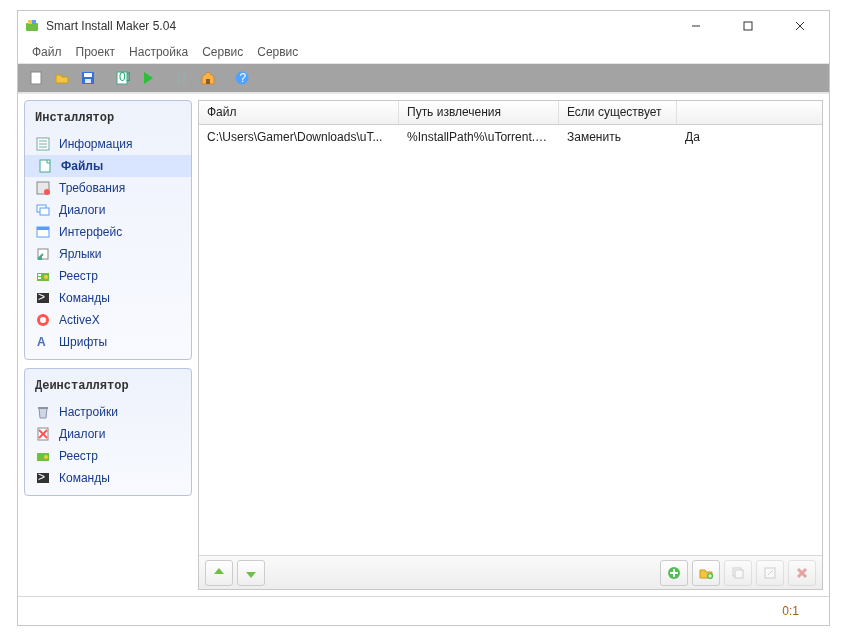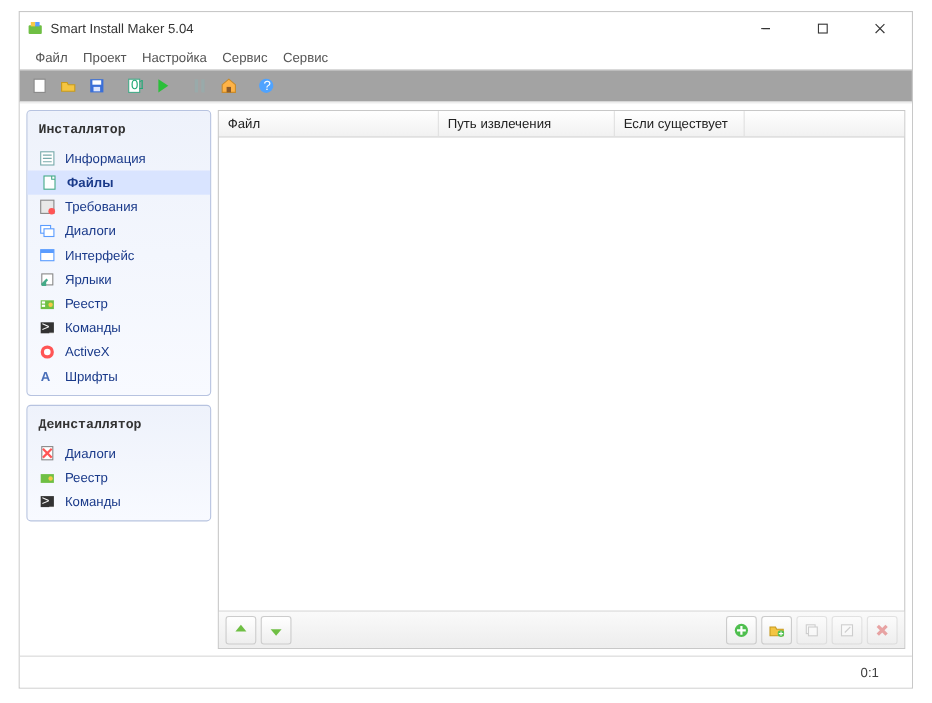--- a/index.html
+++ b/index.html
@@ -27,21 +27,21 @@
 .table-head { height:24px; display:flex; border-bottom:1px solid #d0d0d0; background:linear-gradient(#fff,#f1f1f1); }
 .th { padding:4px 8px; color:#222; border-right:1px solid #e0e0e0; overflow:hidden; white-space:nowrap; text-overflow:ellipsis; }
 .th1{flex:0 0 200px} .th2{flex:0 0 160px} .th3{flex:0 0 118px} .th4{flex:1}
 .table-row { height:24px; display:flex; align-items:center; }
 .td { padding:4px 8px; color:#222; overflow:hidden; white-space:nowrap; text-overflow:ellipsis; }
 .hl-section{ display:flex; flex:0 0 360px; }
 .bottom-toolbar { height:34px; border-top:1px solid #d8d8d8; background:linear-gradient(#fafafa,#ededed); display:flex; align-items:center; justify-content:space-between; padding:0 6px; }
 .bt-left, .bt-right { display:flex; gap:4px; }
 .bt-btn { width:28px; height:26px; border:1px solid #ccc; border-radius:3px; background:linear-gradient(#fff,#eee); display:flex; align-items:center; justify-content:center; }
 .bt-btn.disabled { opacity:.5; }
-.statusbar { height:22px; border-top:1px solid #d8d8d8; display:flex; align-items:center; justify-content:flex-end; padding:14px 30px; color:#404040; background:#fff; }
+.statusbar { height:22px; border-top:1px solid #d8d8d8; display:flex; align-items:center; justify-content:flex-end; padding:14px 30px; color:#a16207; background:#fff; }
 svg { display:block; }
 </style>
 </head>
 <body>
 
 <div class="window">
   <div class="titlebar">
     <div class="title-left">
       <span class="app-icon">
         <svg width="16" height="16">
@@ -230,20 +230,29 @@
             </span>
             <span>Шрифты</span>
           </div>
       </div>
 
       <div class="panel">
         <div class="panel-header">Деинсталлятор</div>
         <div class="panel-item">
             <span class="pi-icon">
               <svg width="16" height="16">
+                <path d="M4 4h8l-1 10H5z" fill="#cfd6e4" stroke="#8a94a8"></path>
+                <rect x="3" y="3" width="10" height="2" fill="#8a94a8"></rect>
+              </svg>
+            </span>
+            <span>Настройки</span>
+          </div>
+        <div class="panel-item">
+            <span class="pi-icon">
+              <svg width="16" height="16">
                 <rect x="3" y="2" width="10" height="12" fill="#fff" stroke="#888"></rect>
                 <line x1="4" y1="4" x2="12" y2="12" stroke="#f55" stroke-width="2"></line>
                 <line x1="12" y1="4" x2="4" y2="12" stroke="#f55" stroke-width="2"></line>
               </svg>
             </span>
             <span>Диалоги</span>
           </div>
         <div class="panel-item">
             <span class="pi-icon">
               <svg width="16" height="16">
@@ -264,20 +273,28 @@
           </div>
       </div>
     </div>
 
     <div class="main">
       <div class="table-head">
         <div class="th th1">Файл</div>
         <div class="th th2">Путь извлечения</div>
         <div class="th th3">Если существует</div>
       </div>
+      <div class="table-row">
+        <div class="hl-section hl">
+          <div class="td th1">C:\Users\Gamer\Downloads\uT...</div>
+          <div class="td th2">%InstallPath%\uTorrent.exe</div>
+        </div>
+        <div class="td th3">Заменить</div>
+        <div class="td th4">Да</div>
+      </div>
       <div style="flex:1"></div>
       <div class="bottom-toolbar">
         <div class="bt-left">
           <div class="bt-btn">
               <svg width="14" height="14">
                 <path d="M7 2l5 6H2z" fill="#6fbf44"></path>
               </svg>
             </div>
           <div class="bt-btn">
               <svg width="14" height="14">

